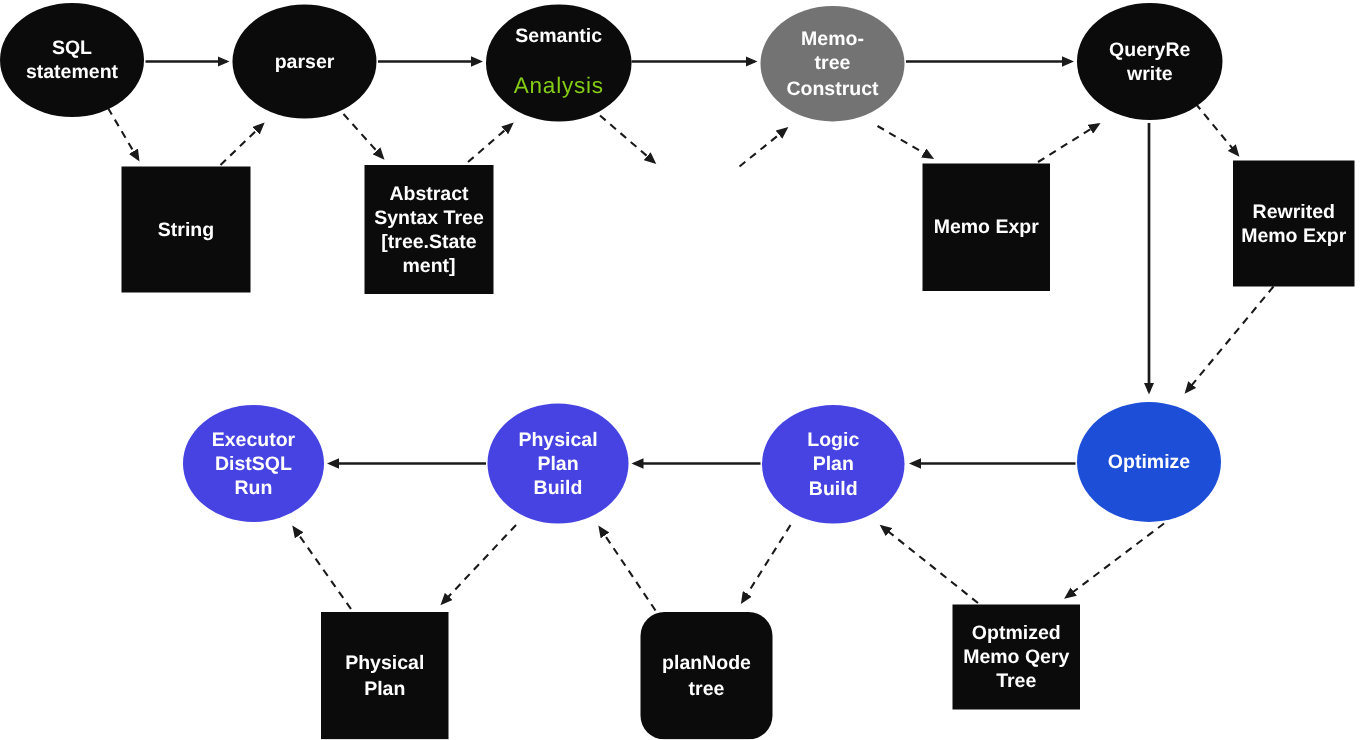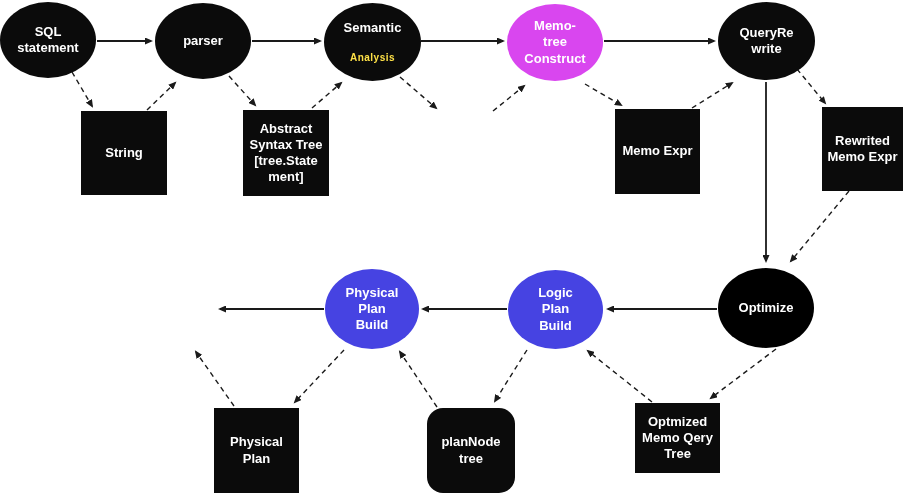--- a/index.html
+++ b/index.html
@@ -30,29 +30,29 @@
     color: #ffffff;
     font-weight: 700;
     font-size: 13px;
     line-height: 1.25;
     white-space: pre-line;
     box-sizing: border-box;
   }
   .ellipse { border-radius: 50%; }
   .rect    { border-radius: 0; }
   .black { background: #0b0b0b; }
-  .gray  { background: #d946ef; }
+  .gray  { background: #737373; }
   .blue  { background: #4643e2; }
-  .red   { background: #000000; }
+  .red   { background: #1d4ed8; }
   .overlay-text {
-    font-weight: 700;
-    font-size: 10px;
+    font-weight: 400;
+    font-size: 15px;
     letter-spacing: 0.5px;
     display: block;
-    color: #fde047;
+    color: #84cc16;
   }
   .stack { display: block; }
 </style>
 </head>
 <body>
 
 <div id="canvas">
 
   <svg id="edge-layer" width="908" height="493" viewBox="0 0 908 493" xmlns="http://www.w3.org/2000/svg">
     <defs>
@@ -115,20 +115,23 @@
 Syntax Tree
 [tree.State
 ment]</div>
 
 
   <div class="node rect black" style="left:615px; top:109px; width:85px; height:85px;">Memo Expr</div>
 
   <div class="node rect black" style="left:822px; top:107px; width:81px; height:84px;">Rewrited
 Memo Expr</div>
 
+  <div class="node ellipse blue" style="left:122px; top:270px; width:94px; height:78px;">Executor
+DistSQL
+Run</div>
 
   <div class="node ellipse blue" style="left:325px; top:269px; width:94px; height:80px;">Physical
 Plan
 Build</div>
 
   <div class="node ellipse blue" style="left:508px; top:270px; width:95px; height:79px;">Logic
 Plan
 Build</div>
 
   <div class="node ellipse red" style="left:718px; top:268px; width:96px; height:80px;">Optimize</div>

